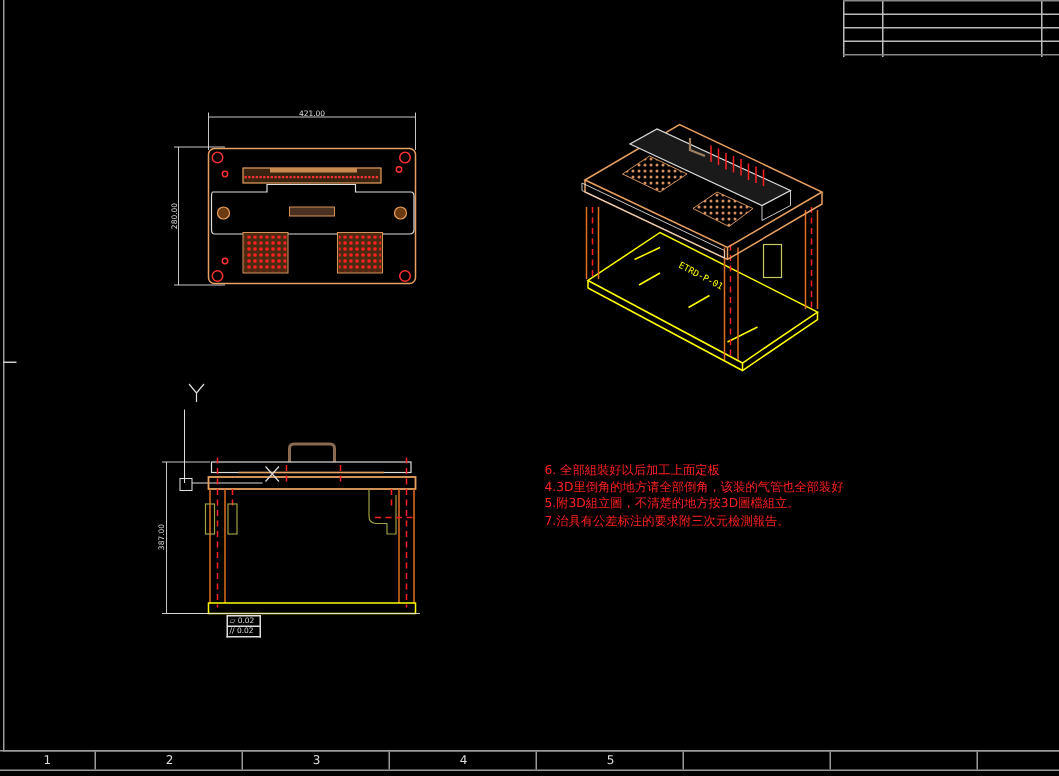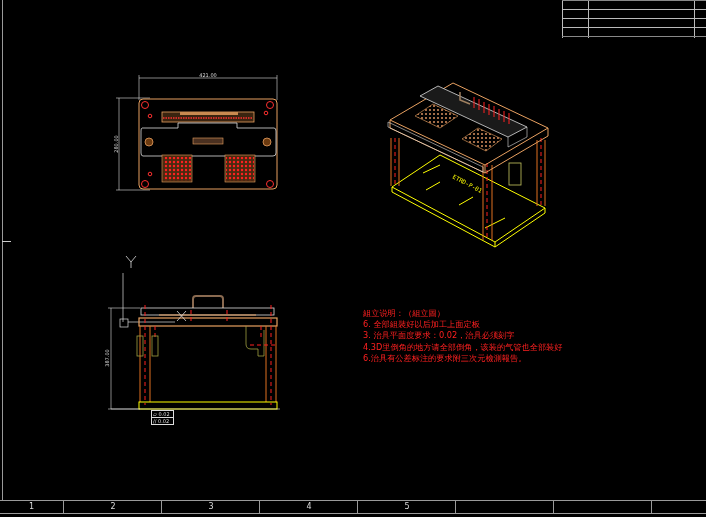--- a/index.html
+++ b/index.html
@@ -178,25 +178,24 @@
 </svg>
 
 <span class="abs" style="left:0;top:0;opacity:0;font-size:1px;">Y</span>
 
 <div class="abs" style="left:151px;top:410px;width:23px;">
   <div style="border:1px solid #ddd;color:#ddd;font-size:5px;height:6px;line-height:6px;padding-left:1px;">⏥ 0.02</div>
   <div style="border:1px solid #ddd;border-top:none;color:#ddd;font-size:5px;height:6px;line-height:6px;padding-left:1px;">// 0.02</div>
 </div>
 
 <div class="notes">
-  <div>組立说明：（組立圖）</div>
   <div>6. 全部組裝好以后加工上面定板</div>
-  <div>3. 治具平面度要求：0.02，治具必须刻字</div>
   <div>4.3D里倒角的地方请全部倒角，该装的气管也全部装好</div>
-  <div>6.治具有公差标注的要求附三次元檢測報告。</div>
+  <div>5.附3D組立圖，不清楚的地方按3D圖檔組立。</div>
+  <div>7.治具有公差标注的要求附三次元檢測報告。</div>
 </div>
 
 <div class="zone-row">
   <div class="zone" style="left:0;width:63px;border-left:none;">1</div>
   <div class="zone" style="left:63px;width:98px;">2</div>
   <div class="zone" style="left:161px;width:98px;">3</div>
   <div class="zone" style="left:259px;width:98px;">4</div>
   <div class="zone" style="left:357px;width:98px;">5</div>
   <div class="zone" style="left:455px;width:98px;"></div>
   <div class="zone" style="left:553px;width:98px;"></div>

